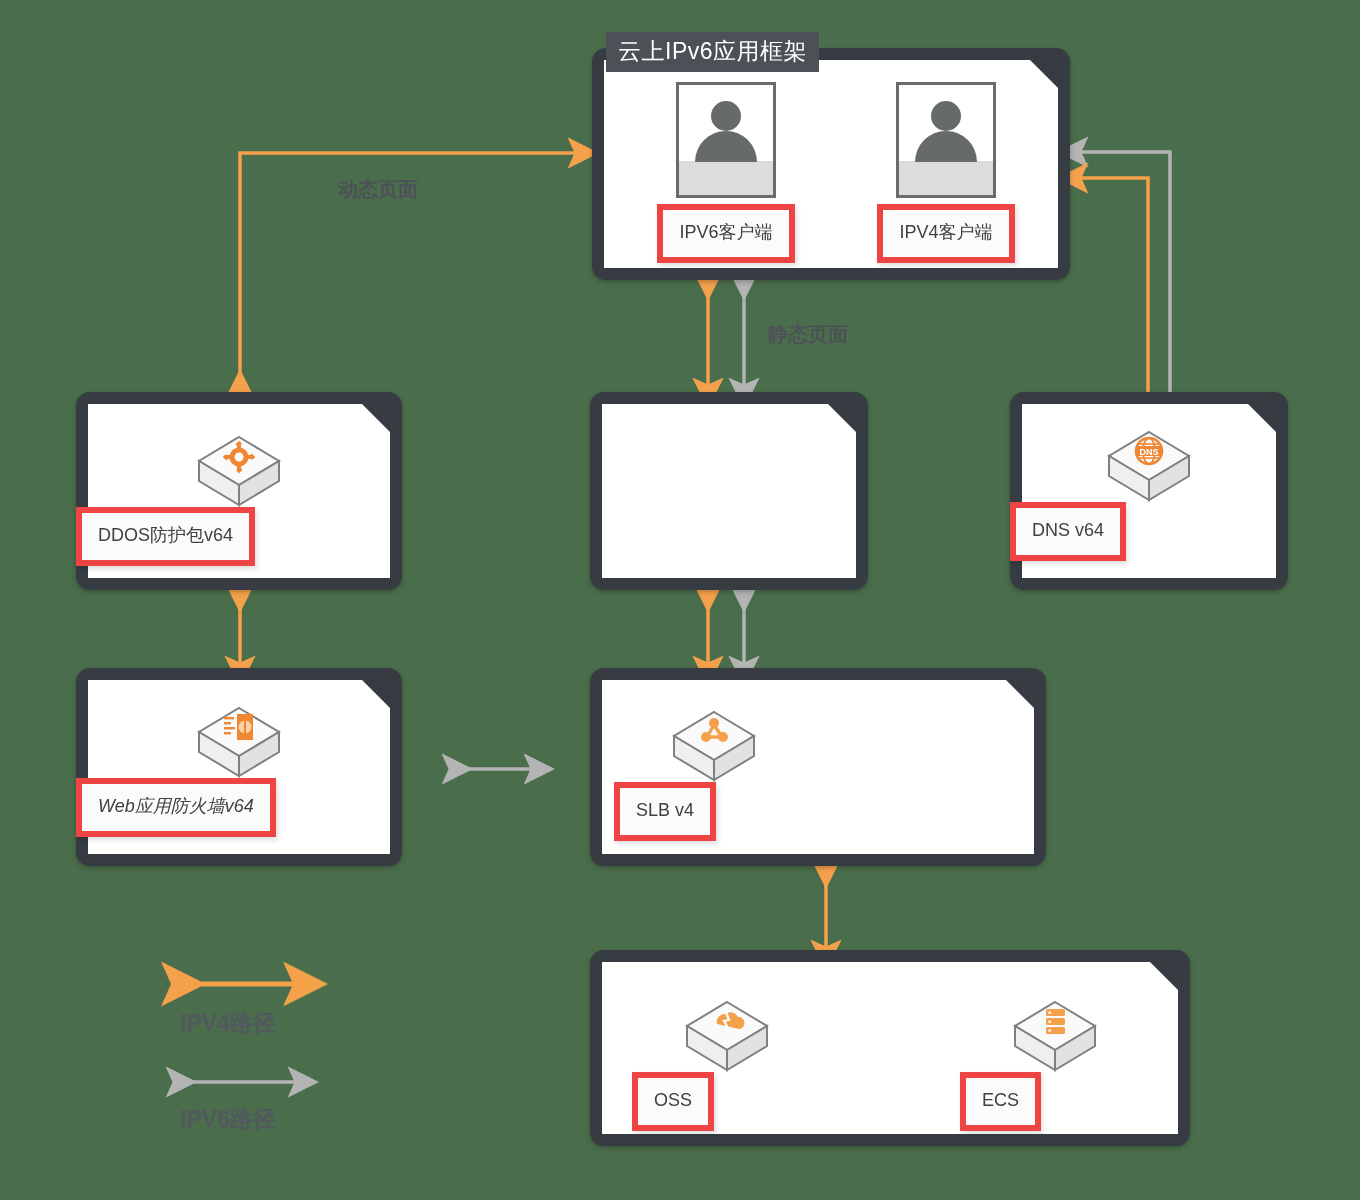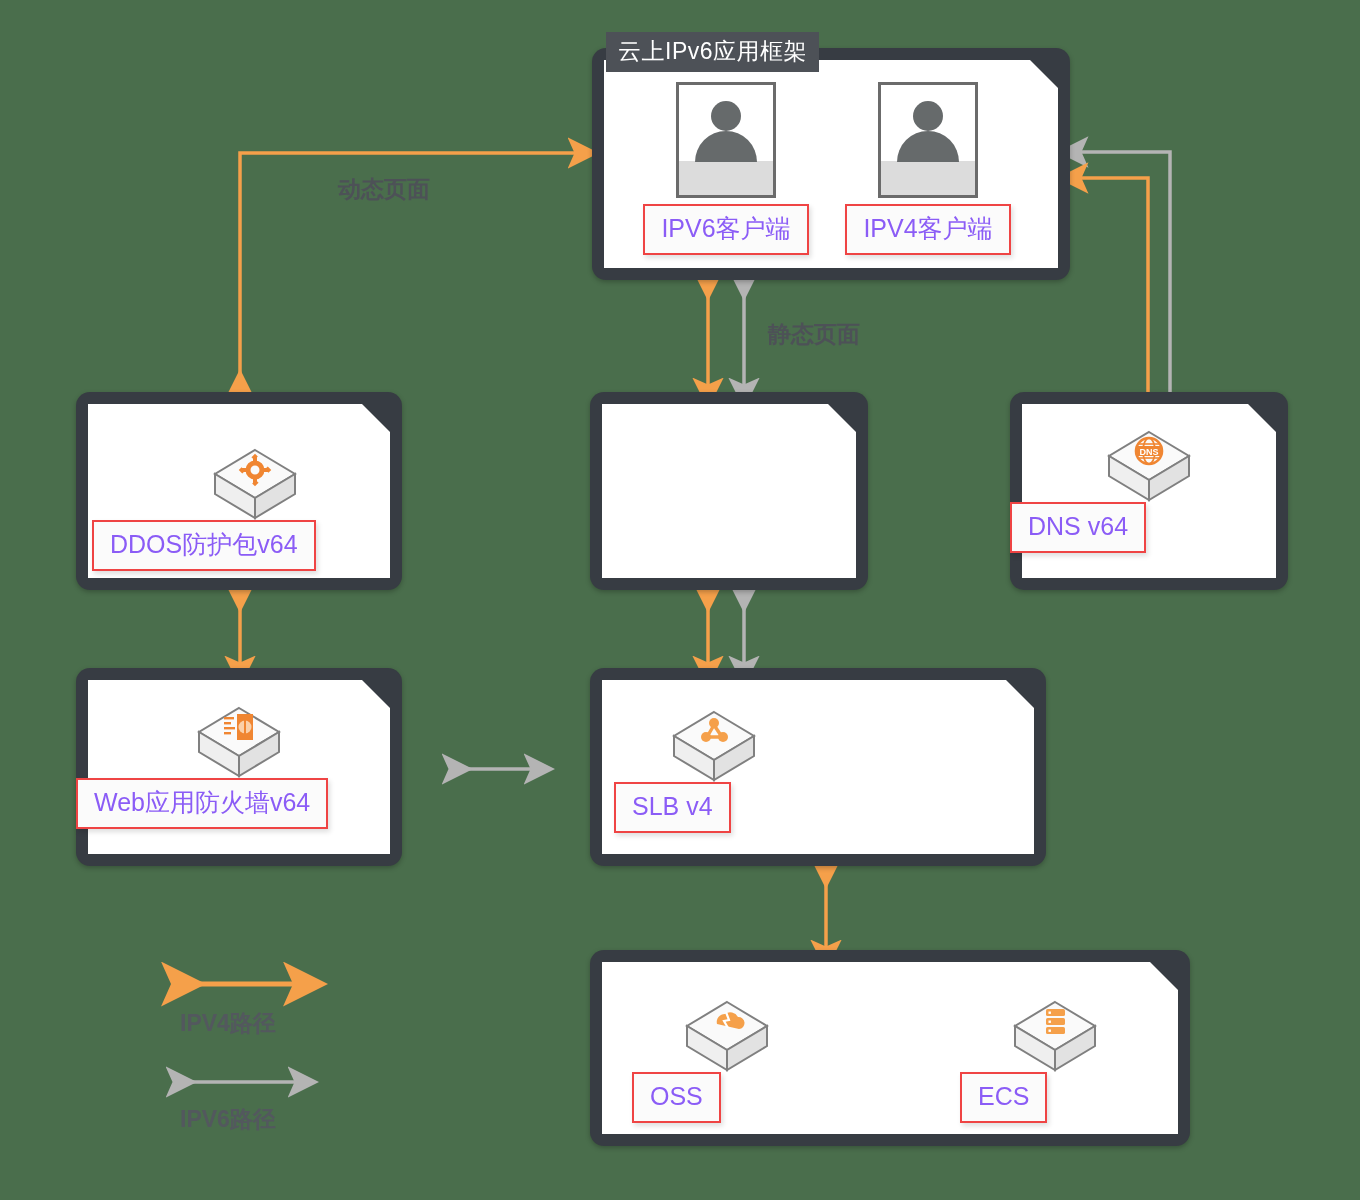--- a/index.html
+++ b/index.html
@@ -40,24 +40,24 @@
     letter-spacing:.5px;
     z-index:5;
   }
 
   
   .node{position:absolute;text-align:left;}
   .node .iso{position:relative;width:96px;height:84px;margin:0 auto;}
   .node-label{
     display:inline-block;
     background:#fbfbfb;
-    border:2px solid #ef4444;
+    border:6px solid #ef4444;
     box-shadow:2px 3px 5px rgba(0,0,0,.13);
-    color:#8b5cf6;
-    font-size:25px;
+    color:#404040;
+    font-size:18px;
     line-height:25px;
     padding:10px 16px 12px 16px;
     white-space:nowrap;
     margin-top:-6px;
     position:relative;
   }
 
   
   .person{position:absolute;text-align:center;}
   .person-box{
@@ -77,21 +77,21 @@
   }
   .person-body{
     position:absolute;left:50%;top:46px;transform:translateX(-50%);
     width:62px;height:31px;border-radius:31px 31px 0 0;background:#666a6b;
   }
 
   
   .edge-label{
     position:absolute;
     color:#4d5157;
-    font-size:23px;
+    font-size:20px;
     line-height:23px;
     white-space:nowrap;
     font-weight:bold;
   }
   .legend-label{
     position:absolute;
     color:#53585e;
     font-size:23px;
     line-height:23px;
     white-space:nowrap;
@@ -166,33 +166,33 @@
 
     <div class="person" style="left:44px;top:34px;width:180px;">
       <div class="person-box">
         <div class="person-foot"></div>
         <div class="person-head"></div>
         <div class="person-body"></div>
       </div>
       <div class="node-label" style="margin-top:6px;">IPV6客户端</div>
     </div>
 
-    <div class="person" style="left:246px;top:34px;width:180px;">
+    <div class="person" style="left:264px;top:34px;width:180px;">
       <div class="person-box">
         <div class="person-foot"></div>
         <div class="person-head"></div>
         <div class="person-body"></div>
       </div>
       <div class="node-label" style="margin-top:6px;">IPV4客户端</div>
     </div>
   </div>
 
   <div class="card" style="left:76px;top:392px;width:326px;height:198px;">
     <div class="inner"></div>
-    <div class="node" style="left:0;top:50px;width:326px;margin-left:16px;">
+    <div class="node" style="left:0;top:37px;width:326px;">
       <div class="iso">
         <svg width="96" height="84" viewBox="0 0 96 84">
           <polygon points="48,8 88,32 48,56 8,32" fill="#fafafa" stroke="#808080" stroke-width="2"></polygon>
           <polygon points="8,32 48,56 48,76 8,52" fill="#efefef" stroke="#808080" stroke-width="2"></polygon>
           <polygon points="88,32 48,56 48,76 88,52" fill="#e2e2e2" stroke="#808080" stroke-width="2"></polygon>
           <g transform="translate(48,28)">
             <circle r="7" fill="none" stroke="#f08632" stroke-width="5"></circle>
             <g fill="#f08632">
               <rect x="-2" y="-14" width="4" height="5"></rect>
                 <rect x="-2" y="9" width="4" height="5"></rect>
@@ -205,21 +205,21 @@
             </g>
           </g>
         </svg>
       </div>
       <div class="node-label">DDOS防护包v64</div>
     </div>
   </div>
 
   <div class="card" style="left:76px;top:668px;width:326px;height:198px;">
     <div class="inner"></div>
-    <div class="node" style="left:0;top:32px;width:326px;">
+    <div class="node" style="left:0;top:32px;width:326px;font-style:italic;">
       <div class="iso">
         <svg width="96" height="84" viewBox="0 0 96 84">
           <polygon points="48,8 88,32 48,56 8,32" fill="#fafafa" stroke="#808080" stroke-width="2"></polygon>
           <polygon points="8,32 48,56 48,76 8,52" fill="#efefef" stroke="#808080" stroke-width="2"></polygon>
           <polygon points="88,32 48,56 48,76 88,52" fill="#e2e2e2" stroke="#808080" stroke-width="2"></polygon>
           <g fill="#f08632">
             <rect x="46" y="14" width="16" height="26"></rect>
             <circle cx="54" cy="27" r="6.5" fill="#fbd0a8"></circle>
             <rect x="53" y="19" width="2" height="16" fill="#f08632"></rect>
             <g>

